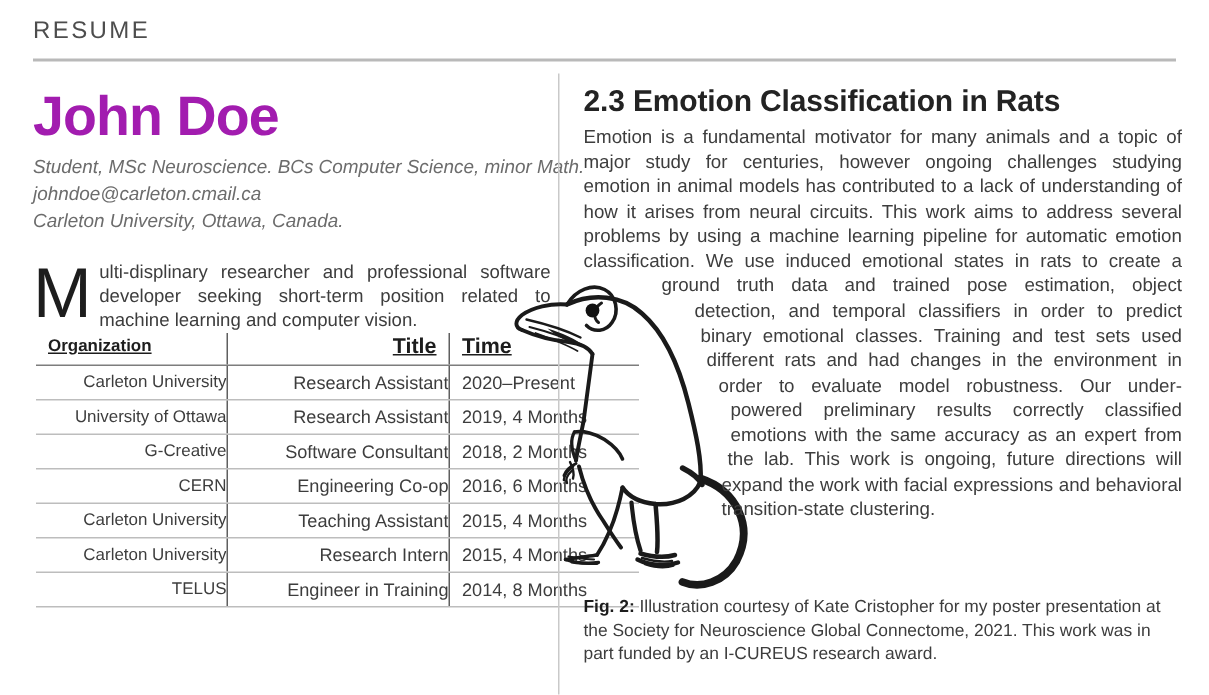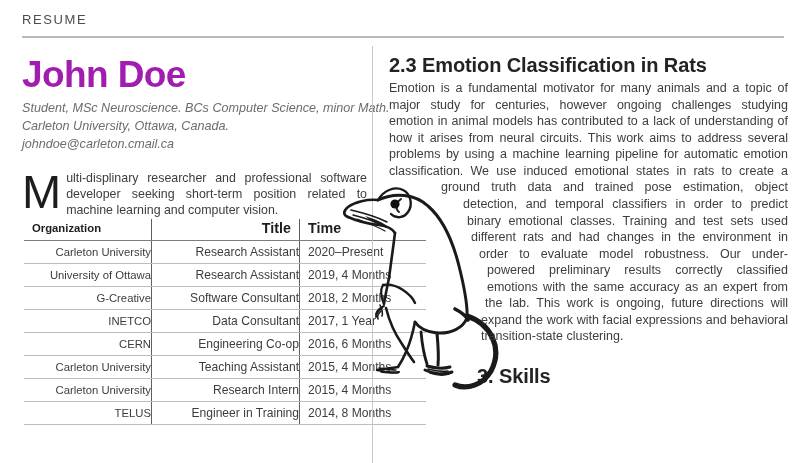--- a/index.html
+++ b/index.html
@@ -14,21 +14,21 @@
     font-family: "Liberation Sans", sans-serif;
     color: #3a3a3a;
     -webkit-font-smoothing: antialiased;
   }
 
   
   #doc-header {
     padding: 12px 22px 0 22px;
   }
   #resume-kicker {
-    font-size: 13px;
+    font-size: 16px;
     letter-spacing: 1.6px;
     color: #4d4d4d;
     font-weight: 400;
   }
   #header-rule {
     margin-top: 9px;
     border-top: 2px solid #b9b9b9;
   }
 
   
@@ -116,20 +116,21 @@
     table-layout: fixed;
   }
   #experience-table th {
     font-size: 14.3px;
     font-weight: bold;
     color: #1d1d1d;
     padding: 1px 8px 4px 8px;
     border-bottom: 1.6px solid #7d7d7d;
     text-align: left;
     white-space: nowrap;
+    text-decoration: underline;
   }
   #experience-table td {
     padding: 4px 0 4px 8px;
     border-bottom: 1px solid #bdbdbd;
     color: #3d3d3d;
     white-space: nowrap;
     overflow: hidden;
   }
   #experience-table .col-org {
     width: 111px;
@@ -212,22 +213,22 @@
 </div>
 
 <div id="columns">
 
   <div id="col-left">
 
     <h1 id="person-name">John Doe</h1>
 
     <div>
       <div class="subtitle-line">Student, MSc Neuroscience.  BCs Computer Science, minor Math.</div>
+      <div class="subtitle-line">johndoe@carleton.cmail.ca</div>
       <div class="subtitle-line">Carleton University, Ottawa, Canada.</div>
-      <div class="subtitle-line">johndoe@carleton.cmail.ca</div>
     </div>
 
     <div id="intro-paragraph">
       <span id="intro-dropcap">M</span><span>ulti-displinary researcher and professional software developer seeking short-term position related to machine learning and computer vision.</span>
     </div>
 
 
     <table id="experience-table">
       <thead>
         <tr>
@@ -244,25 +245,20 @@
           </tr>
           <tr>
             <td class="col-org">University of Ottawa</td>
             <td class="col-title">Research Assistant</td>
             <td class="col-time">2019, 4 Months</td>
           </tr>
           <tr>
             <td class="col-org">G-Creative</td>
             <td class="col-title">Software Consultant</td>
             <td class="col-time">2018, 2 Months</td>
-          </tr>
-          <tr>
-            <td class="col-org">INETCO</td>
-            <td class="col-title">Data Consultant</td>
-            <td class="col-time">2017, 1 Year</td>
           </tr>
           <tr>
             <td class="col-org">CERN</td>
             <td class="col-title">Engineering Co-op</td>
             <td class="col-time">2016, 6 Months</td>
           </tr>
           <tr>
             <td class="col-org">Carleton University</td>
             <td class="col-title">Teaching Assistant</td>
             <td class="col-time">2015, 4 Months</td>
@@ -363,17 +359,20 @@
           <div class="wrap-shim" style="width: 96px;"></div>
           <div class="wrap-shim" style="width: 92px;"></div>
           <div class="wrap-shim" style="width: 86px;"></div>
           <div class="wrap-shim" style="width: 92px;"></div>
           <div class="wrap-shim" style="width: 88px;"></div>
           <div class="wrap-shim" style="width: 78px;"></div>
         </div>
       <p>Emotion is a fundamental motivator for many animals and a topic of major study for centuries, however ongoing challenges studying emotion in animal models has contributed to a lack of understanding of how it arises from neural circuits. This work aims to address several problems by using a machine learning pipeline for automatic emotion classification. We use induced emotional states in rats to create a ground truth data and trained pose estimation, object detection, and temporal classifiers in order to predict binary emotional classes. Training and test sets used different rats and had changes in the environment in order to evaluate model robustness. Our under-powered preliminary results correctly classified emotions with the same accuracy as an expert from the lab. This work is ongoing, future directions will expand the work with facial expressions and behavioral transition-state clustering.</p>
     </div>
 
+    <div id="figure-caption">
+      <span class="fig-label">Fig. 2:</span><span> Illustration courtesy of Kate Cristopher for my poster presentation at the Society for Neuroscience Global Connectome, 2021. This work was in part funded by an I-CUREUS research award.</span>
+    </div>
 
     <div class="section-heading" id="skills-heading">3. Skills</div>
 
   </div>
 </div>
 
 </body></html>

